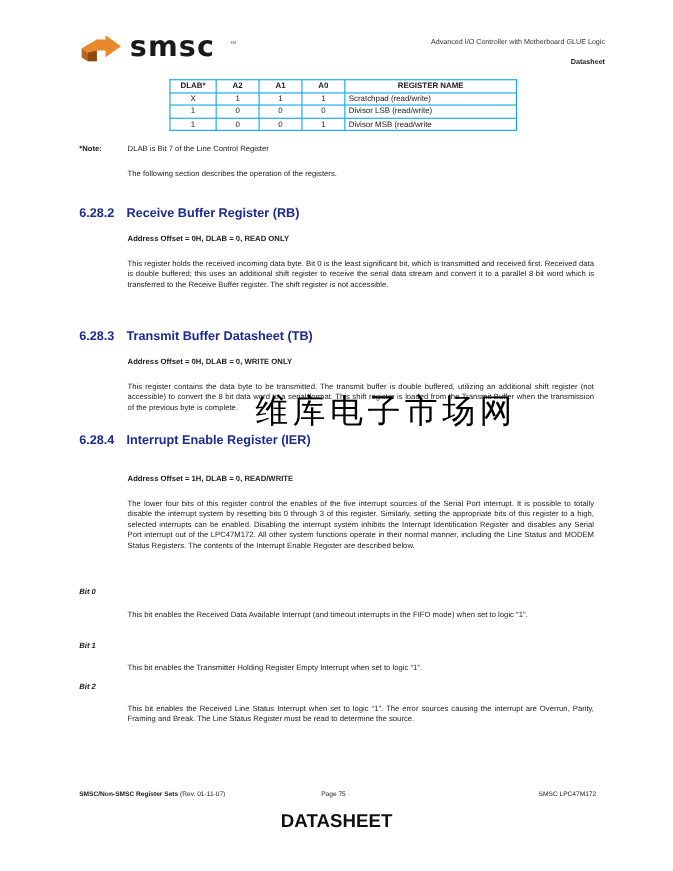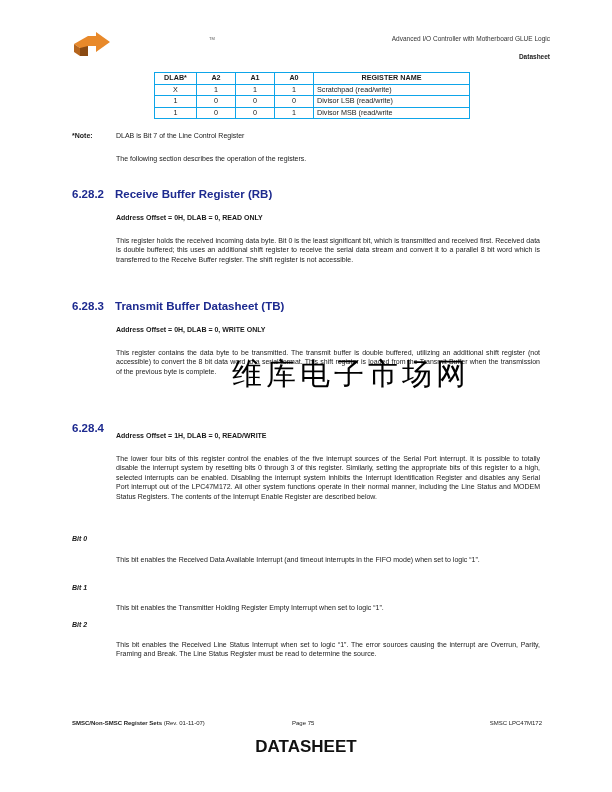--- a/index.html
+++ b/index.html
@@ -47,20 +47,21 @@
   </style>
 </head>
 <body>
 
 <div class="abs logo">
   <svg class="logo-mark" viewBox="0 0 36 24">
     <polygon points="0,12 14,4 22,4 22,0 36,10 22,20 22,14 14,14 14,24 6,24 6,16" fill="#e8892a"></polygon>
     <polygon points="6,16 14,14 14,24 6,24" fill="#8a4a12"></polygon>
     <polygon points="0,12 6,16 6,24 0,20" fill="#b5651d"></polygon>
   </svg>
+  <span class="logo-text">smsc</span>
   <span class="logo-tm">TM</span>
 </div>
 <div class="abs hdr-title">Advanced I/O Controller with Motherboard GLUE Logic</div>
 <div class="abs hdr-sub">Datasheet</div>
 
 <table class="reg">
   <thead>
     <tr>
       <th class="col-dlab">DLAB*</th>
       <th class="col-a">A2</th>
@@ -107,22 +108,23 @@
 
 <div class="abs sec sec-title" style="top:300px;">
   <span class="sec-num">6.28.3</span>
   <span class="sec-name">Transmit Buffer Datasheet (TB)</span>
 </div>
 <div class="abs addr" style="top:326px;">Address Offset = 0H, DLAB = 0, WRITE ONLY</div>
 <div class="abs body para" style="top:348px;">This register contains the data byte to be transmitted.   The transmit buffer is double buffered, utilizing an additional shift register (not accessible) to convert the 8 bit data word to a serial format.  This shift register is loaded from the Transmit Buffer when the transmission of the previous byte is complete.</div>
 
 <div class="abs watermark">维库电子市场网</div>
 
-<div class="abs sec sec-title" style="top:422px;text-align:right;">
+<div class="abs sec sec-title" style="top:395px;text-align:right;">
   <span class="sec-num">6.28.4</span>
+  <span class="sec-name">Interrupt Enable Register (IER)</span>
 </div>
 <div class="abs addr" style="top:432px;">Address Offset = 1H, DLAB = 0, READ/WRITE</div>
 <div class="abs body para" style="top:454px;">The lower four bits of this register control the enables of the five interrupt sources of the Serial Port interrupt.  It is possible to totally disable the interrupt system by resetting bits 0 through 3 of this register. Similarly, setting the appropriate bits of this register to a high, selected interrupts can be enabled. Disabling the interrupt system inhibits the Interrupt Identification Register and disables any Serial Port interrupt out of the LPC47M172.  All other system functions operate in their normal manner, including the Line Status and MODEM Status Registers.  The contents of the Interrupt Enable Register are described below.</div>
 
 <div class="abs bit-label" style="top:535px;">Bit 0</div>
 <div class="abs body para" style="top:555px;">This bit enables the Received Data Available Interrupt (and timeout interrupts in the FIFO mode) when set to logic “1”.</div>
 
 <div class="abs bit-label" style="top:584px;">Bit 1</div>
 <div class="abs body para" style="top:603px;">This bit enables the Transmitter Holding Register Empty Interrupt when set to logic “1”.</div>
 

